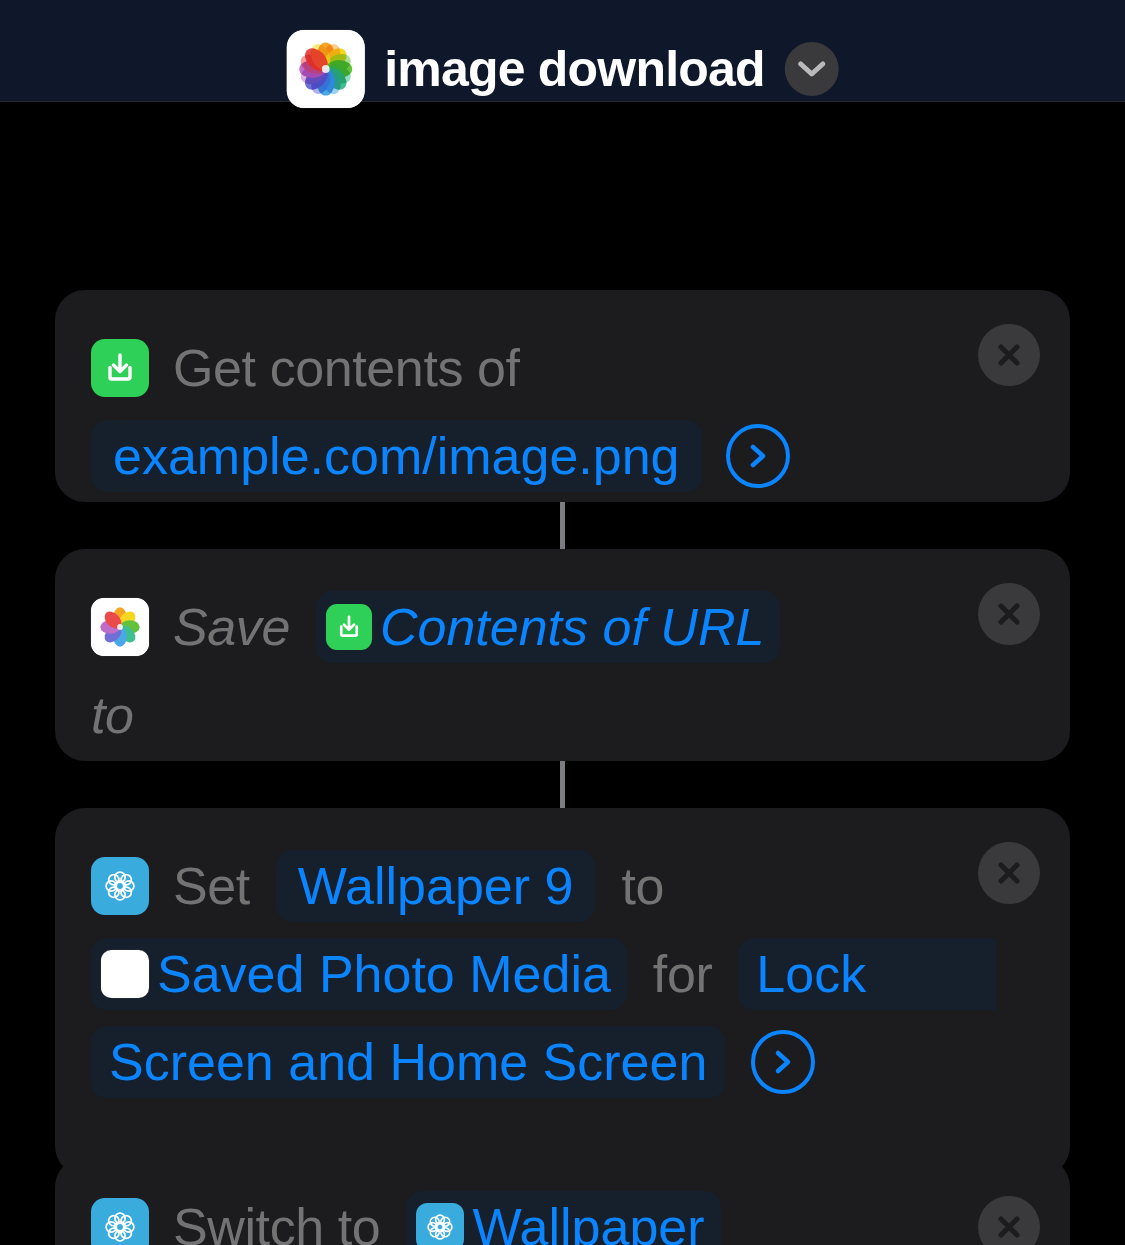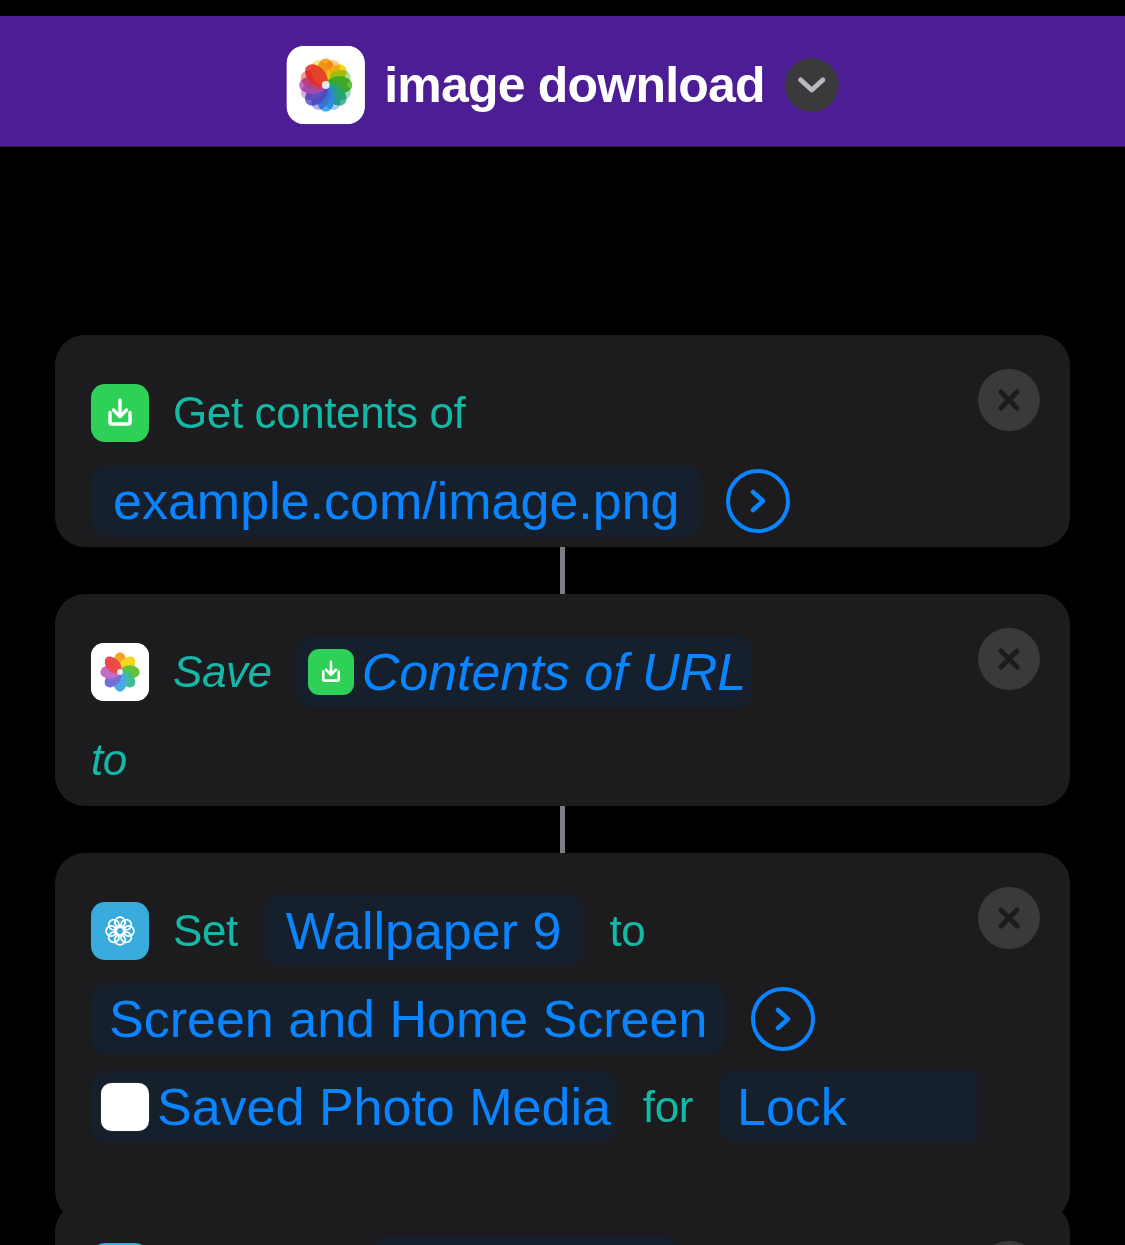--- a/index.html
+++ b/index.html
@@ -12,27 +12,26 @@
   }
 
   body {
     font-family: "Liberation Sans", sans-serif;
     -webkit-font-smoothing: antialiased;
   }
 
   
   .header {
     position: relative;
-    height: 131px;
-    background: #4c1d95;
+    height: 102px;
+    background: #0f172a;
     border-bottom: 1px solid #2a2a2c;
     display: flex;
     align-items: center;
     justify-content: center;
-    margin-top: 16px;
   }
 
   .header-center {
     display: flex;
     align-items: center;
     gap: 20px;
     position: absolute;
     left: 50%;
     transform: translateX(-50%);
     top: 30px;
@@ -123,23 +122,23 @@
 
   .flowline {
     position: absolute;
     left: 560px;
     width: 5px;
     background: #7b7d83;
   }
 
   
   .action-text {
-    font-size: 44px;
+    font-size: 52px;
     font-weight: 500;
-    color: #14b8a6;
+    color: #737373;
     letter-spacing: -0.4px;
     line-height: 88px;
     display: block;
     text-align: right;
   }
 
   
   .token {
     display: inline-flex;
     align-items: center;
@@ -147,21 +146,21 @@
     background: #16202c;
     border-radius: 16px;
     color: #0a84ff;
     padding: 0 14px;
     line-height: 72px;
     height: 72px;
     vertical-align: -16px;
     white-space: pre;
   }
   .token.plain { padding: 0 22px; }
-  .token.icon-token { padding-left: 10px; padding-right: 6px; }
+  .token.icon-token { padding-left: 10px; padding-right: 16px; }
 
   .token .tk-label { color: #0a84ff; font-weight: 500; }
 
   .close-button {
     position: absolute;
     right: 30px;
     width: 62px;
     height: 62px;
     border-radius: 50%;
     background: #3a3a3c;
@@ -341,42 +340,42 @@
                 <ellipse cx="24" cy="13.5" rx="6.2" ry="6.2" transform="rotate(315 24 24)"></ellipse>
               </g>
             </g>
           </svg>
         </span>
         <span class="action-text">Set</span>
         <span class="token plain" style="font-size:52px;margin-left:26px;">Wallpaper 9</span>
         <span class="action-text" style="margin-left:26px;">to</span>
       </div>
 
-      <div class="row" style="height:88px;">
-        <span class="token" style="font-size:52px;padding:0 18px;">Screen and Home Screen</span>
-        <span class="arrow-circle" style="margin-left:26px;">
-          <svg width="26" height="30" viewBox="0 0 26 30" aria-hidden="true">
-            <path d="M8 6 L18 15 L8 24" fill="none" stroke="#0a84ff" stroke-width="4.5" stroke-linecap="round" stroke-linejoin="round"></path>
-          </svg>
-        </span>
-      </div>
-
       <div class="row" style="height:88px;position:relative;">
         <span class="token icon-token" style="font-size:52px;">
           <span class="photos-icon" style="width:48px;height:48px;">
             
           </span>
           <span class="tk-label">Saved Photo Media</span>
         </span>
 
         <span class="action-text" style="margin-left:26px;">for</span>
 
         <span class="token" style="font-size:52px;margin-left:26px;padding:0 18px 0 18px;
                      border-top-right-radius:0;border-bottom-right-radius:0;
                      width:258px;">Lock</span>
+      </div>
+
+      <div class="row" style="height:88px;">
+        <span class="token" style="font-size:52px;padding:0 18px;">Screen and Home Screen</span>
+        <span class="arrow-circle" style="margin-left:26px;">
+          <svg width="26" height="30" viewBox="0 0 26 30" aria-hidden="true">
+            <path d="M8 6 L18 15 L8 24" fill="none" stroke="#0a84ff" stroke-width="4.5" stroke-linecap="round" stroke-linejoin="round"></path>
+          </svg>
+        </span>
       </div>
     </div>
   </div>
 
   <div class="action-card" style="top:1055px;height:140px;">
     <div class="close-button" style="top:39px;">
       <svg width="30" height="30" viewBox="0 0 30 30" aria-hidden="true">
         <path d="M7 7 L23 23 M23 7 L7 23" stroke="#1c1c1e" stroke-width="5" stroke-linecap="round"></path>
       </svg>
     </div>

